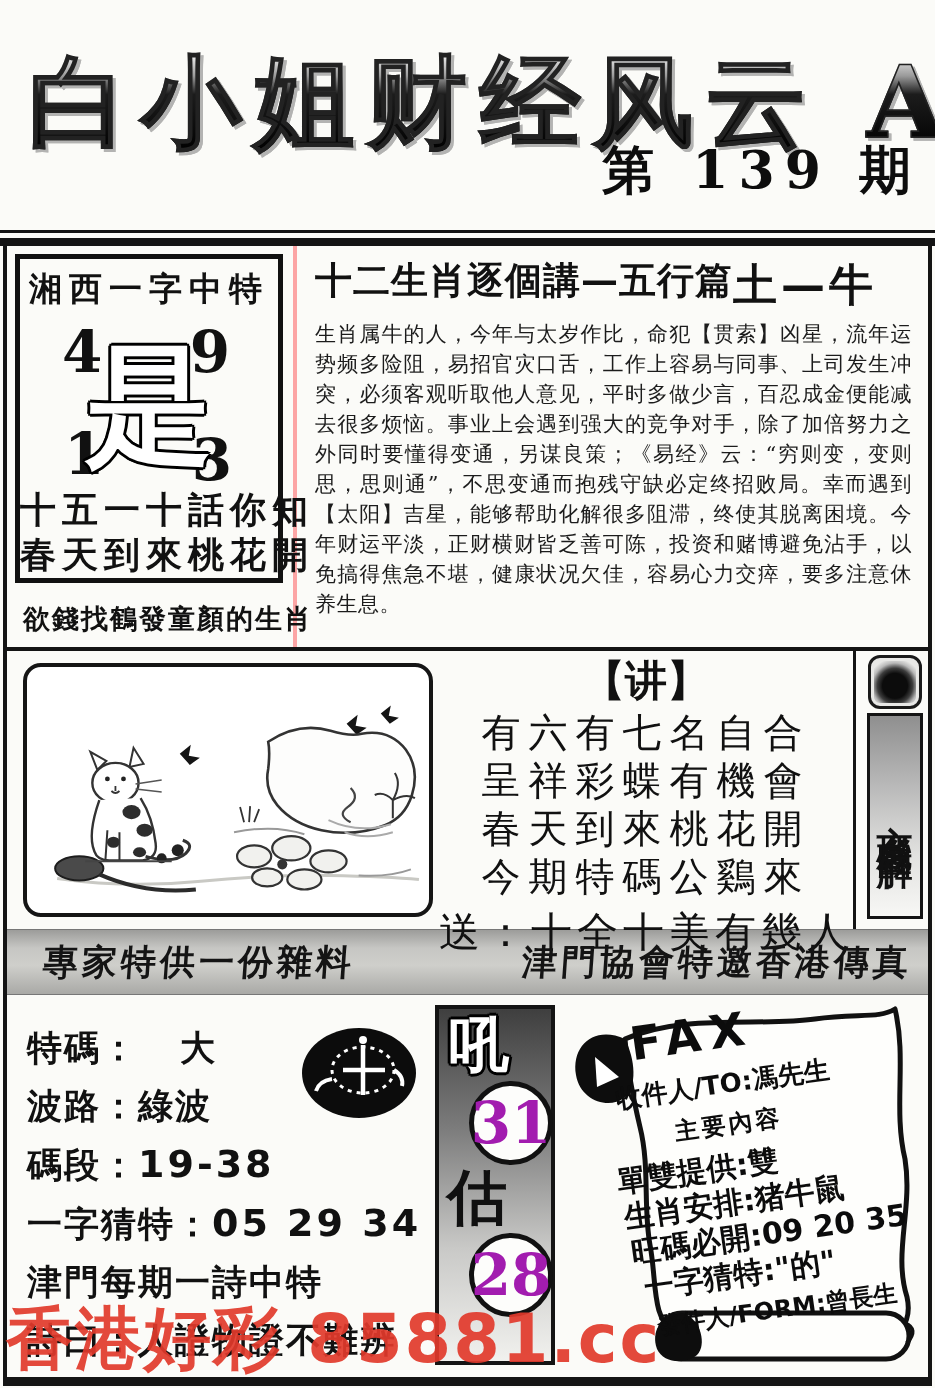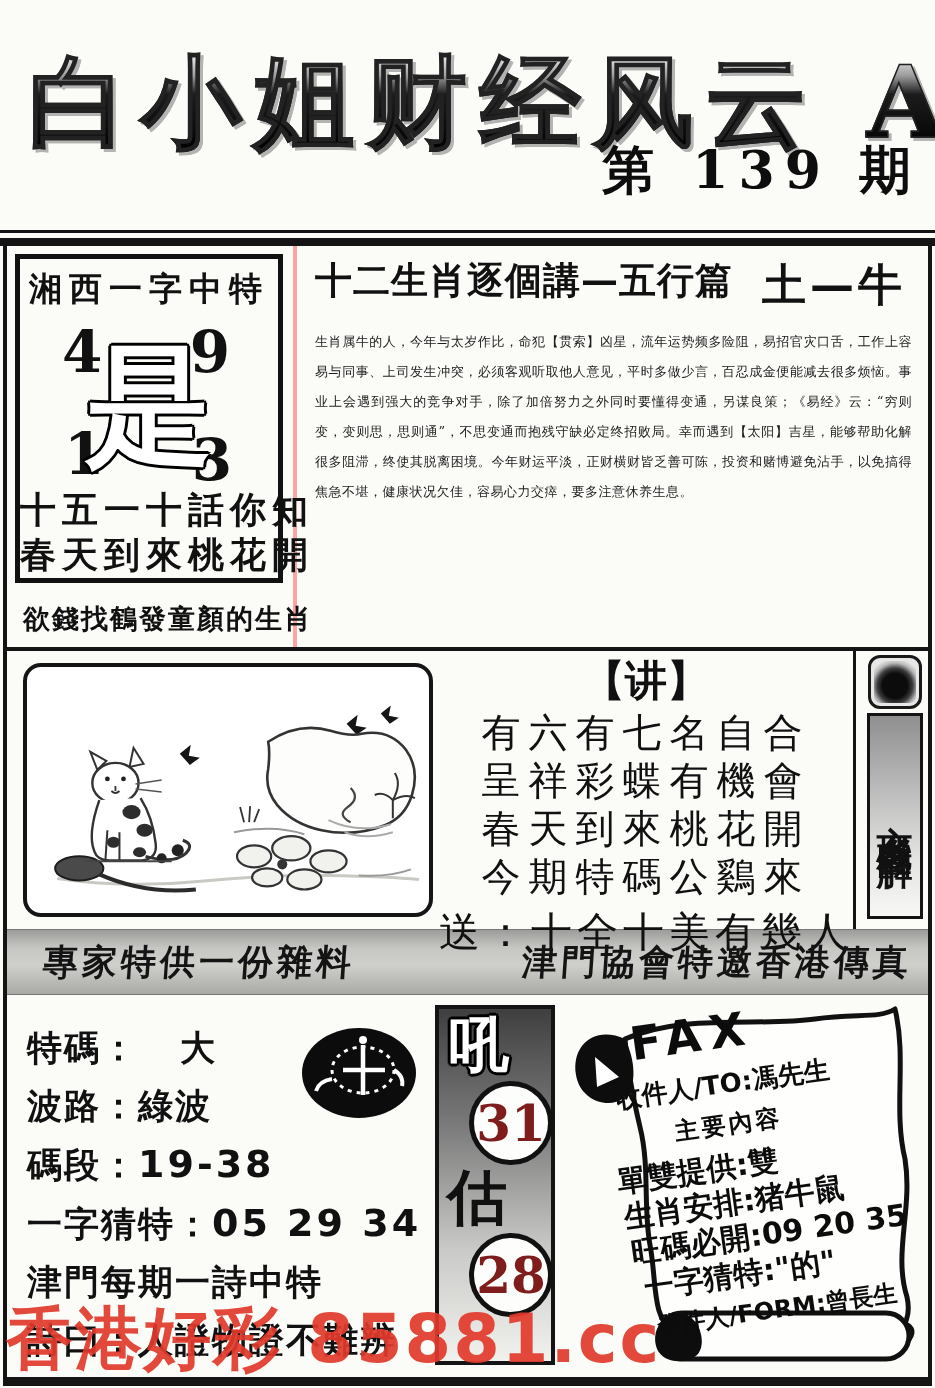--- a/index.html
+++ b/index.html
@@ -51,27 +51,27 @@
     font-family:"DejaVu Serif","Liberation Serif",serif;
     text-shadow:-3px 0 #000,3px 0 #000,0 -3px #000,0 3px #000,
                 -2px -2px #000,2px -2px #000,-2px 2px #000,2px 2px #000;
   }
   .pred-row { font-family:Liberation Serif, serif; font-weight:bold;
     font-size:36px; letter-spacing:6px; line-height:1.25; white-space:nowrap; }
   .seek-line { padding:14px 6px 10px 16px; font-weight:bold; font-size:27px; letter-spacing:2px;
     font-family:"DejaVu Serif","Liberation Serif",serif; white-space:nowrap; }
 
   .col-right { flex:1; padding:10px 16px 6px 18px; }
-  .zodiac-head { display:flex; align-items:flex-start; justify-content:space-between; padding-right:6px; }
+  .zodiac-head { display:flex; align-items:flex-start; justify-content:flex-start; padding-right:6px; }
   .zodiac-title { font-family:"DejaVu Serif","Liberation Serif",serif; font-weight:bold;
     font-size:37px; letter-spacing:1px; white-space:nowrap; }
   .zodiac-element { font-weight:900; font-size:44px; letter-spacing:4px; white-space:nowrap;
     font-family:"DejaVu Sans","Liberation Sans",sans-serif; }
-  .zodiac-body { margin-top:12px; font-family:"DejaVu Serif","Liberation Serif",serif;
-    font-size:13px; line-height:30px; text-align:justify; color:#1c1c1c; letter-spacing:.5px; }
+  .zodiac-body { margin-top:4px; font-family:"DejaVu Serif","Liberation Serif",serif;
+    font-size:21px; line-height:30px; text-align:justify; color:#1c1c1c; letter-spacing:.5px; }
 
   
   .sec-b { display:flex; height:278px; }
   .illus-box { margin:12px 6px 12px 16px; width:410px; flex:0 0 410px;
     border:4px solid #151515; border-radius:18px; overflow:hidden; background:#fff; }
   .illus-box svg { width:100%; height:100%; display:block; }
   .verse-col { flex:1; text-align:center; padding-top:2px; white-space:nowrap; }
   .verse-title { font-weight:bold; font-size:42px; font-family:"DejaVu Sans","Liberation Sans",sans-serif; }
   .verse-line { font-family:"DejaVu Serif","Liberation Serif",serif; font-size:39px;
     letter-spacing:8px; line-height:48px; }
@@ -117,22 +117,22 @@
     border:4px solid #141414;
     background:linear-gradient(180deg,#3f3f3f 0%,#7c7c7c 34%,#c9c9c7 68%,#f1f1ee 100%);
     display:flex; flex-direction:column; align-items:center; }
   .shout-char { font-family:"DejaVu Serif","Liberation Serif",serif; font-weight:bold;
     font-size:60px; line-height:70px; }
   .shout-char.outline { color:#fff; align-self:flex-start; padding-left:10px;
     text-shadow:-3px 0 #000,3px 0 #000,0 -3px #000,0 3px #000,
                 -2px -2px #000,2px -2px #000,-2px 2px #000,2px 2px #000; }
   .shout-char.dark { color:#101010; align-self:flex-start; padding-left:8px; line-height:64px; }
   .shout-circle { width:84px; height:84px; border:5px solid #111; border-radius:50%;
-    background:#fdfdfb; color:#7f1d1d; font-family:"DejaVu Serif","Liberation Serif",serif;
-    font-weight:bold; font-size:50px; display:flex; align-items:center; justify-content:center;
+    background:#fdfdfb; color:#a21caf; font-family:"DejaVu Serif","Liberation Serif",serif;
+    font-weight:bold; font-size:58px; display:flex; align-items:center; justify-content:center;
     align-self:flex-end; margin-right:-2px; }
   .shout-circle.c1 { margin-top:2px; } .shout-circle.c2 { margin-top:4px; }
 
   
   .scroll-wrap { position:relative; flex:1; }
   .scroll-wrap svg.scroll-bg { position:absolute; left:0; top:2px; width:372px; height:378px; }
   .fax-text { position:absolute; left:0; top:0; width:372px; height:378px;
     transform:rotate(-8deg); transform-origin:60px 200px; }
   .fax-text div { position:absolute; white-space:nowrap; font-weight:bold; color:#0c0c0c;
     font-family:"DejaVu Sans","Liberation Sans",sans-serif; }

